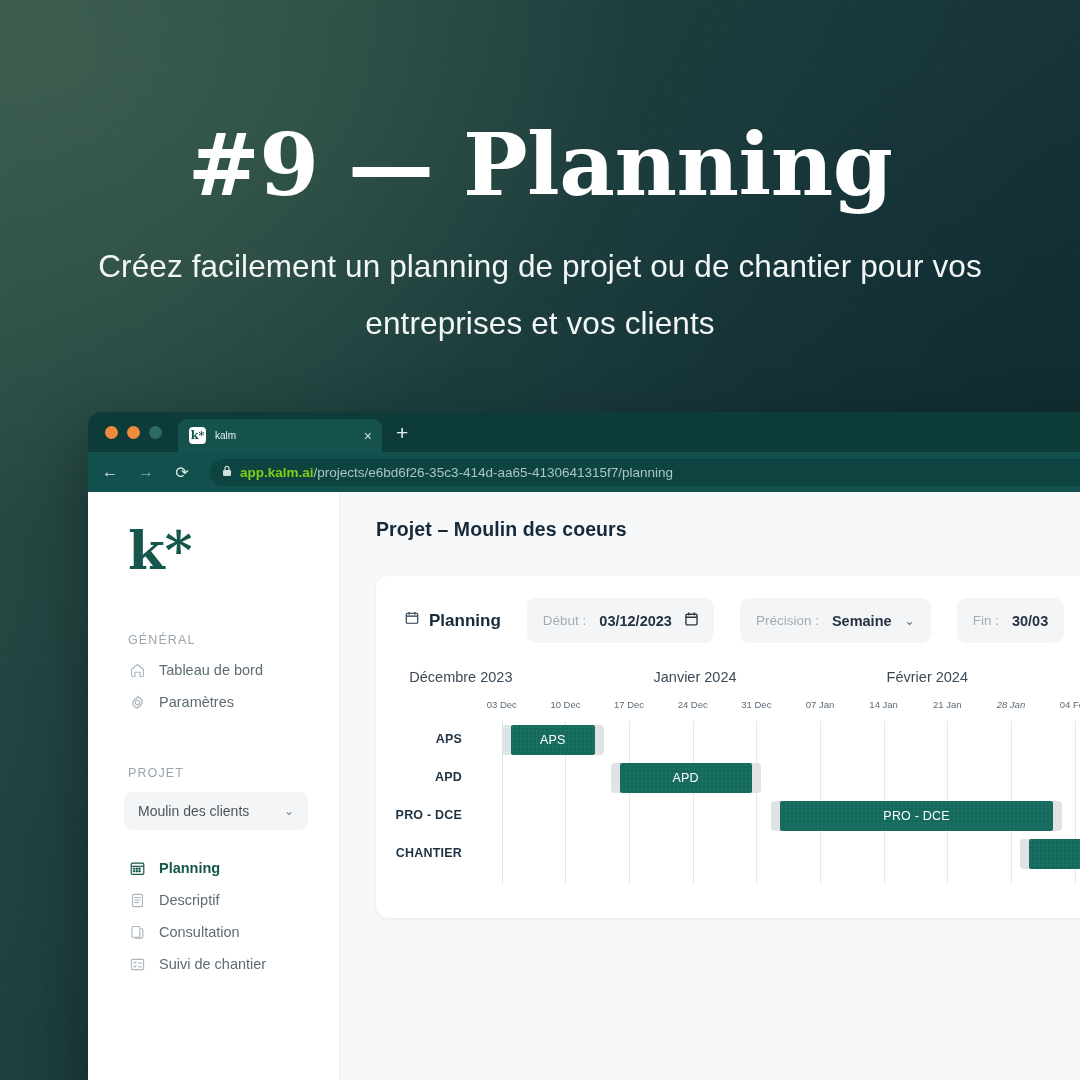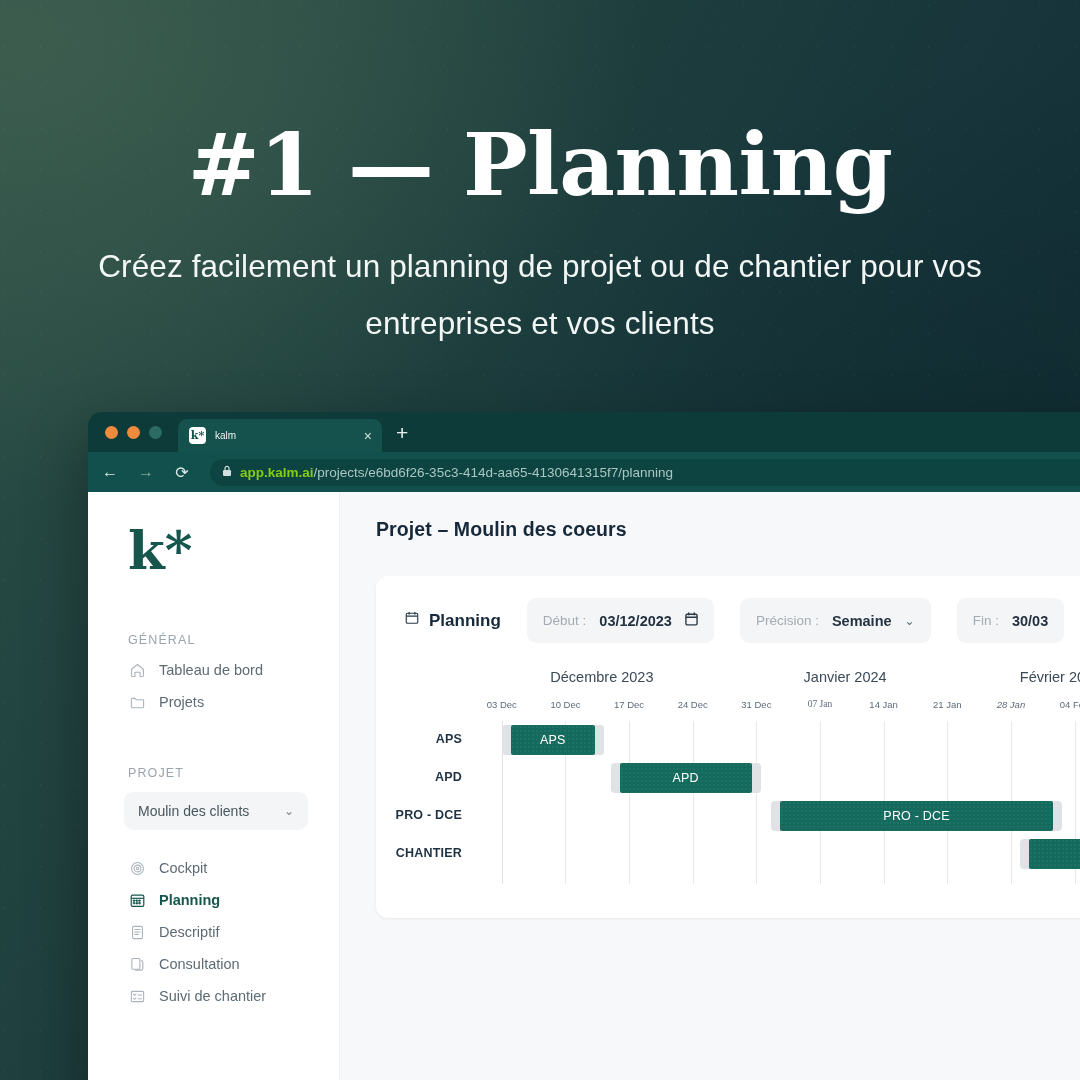--- a/index.html
+++ b/index.html
@@ -195,21 +195,21 @@
   .ctrl .lbl { font-size: 13.5px; color: #a3acb4; }
   .ctrl .val { font-size: 14.5px; color: #243241; font-weight: 600; }
   .ctrl .gly { color: #3a4856; font-size: 13px; }
   .ctrl .chev { color: #5c6a75; font-size: 12px; }
 
   
   #gantt { position: relative; margin-top: 26px; height: 215px; }
   .month-row { position: relative; height: 24px; }
   .month {
     position: absolute; top: 0;
-    font-size: 14.5px; color: #3b4a59; text-align: right;
+    font-size: 14.5px; color: #3b4a59; text-align: left;
   }
   .week-row { position: relative; height: 26px; }
   .week {
     position: absolute; top: 6px;
     font-size: 9.5px; color: #5c6b79; text-align: center;
     transform: translateX(-50%);
   }
   #grid { position: absolute; left: 0; top: 52px; height: 163px; width: 100%; }
   .gline { position: absolute; top: 0; width: 1px; height: 163px; background: #e6e9ec; }
   .gline.first { background: #dfe3e7; }
@@ -241,21 +241,21 @@
   }
 </style>
 </head>
 <body>
 
 <div id="bg">
   <div id="bg-noise"></div>
 </div>
 
 <div id="hero">
-  <div id="headline">#1 — Planning</div>
+  <div id="headline">#9 — Planning</div>
   <div id="subhead">Créez facilement un planning de projet ou de chantier pour vos entreprises et vos clients</div>
 </div>
 
 <div id="browser">
 
   <div id="tabstrip">
     <div id="lights">
       <span class="light c1"></span>
       <span class="light c2"></span>
       <span class="light c3"></span>
@@ -293,51 +293,42 @@
 
         <div class="navitem">
           <span class="ico">
             <svg viewBox="0 0 20 20" fill="none">
                 <path d="M3 8.5 10 3l7 5.5V16a1 1 0 0 1-1 1h-3v-5H7v5H4a1 1 0 0 1-1-1V8.5Z" stroke-width="1.3" stroke-linejoin="round"></path>
               </svg>
           </span>
           <span>Tableau de bord</span>
         </div>
 
-
-
         <div class="navitem">
           <span class="ico">
             <svg viewBox="0 0 20 20" fill="none">
-                <path d="M2.8 6.2a1 1 0 0 1 1-1h3.3l1.5 1.6h7.6a1 1 0 0 1 1 1v7.3a1 1 0 0 1-1 1H3.8a1 1 0 0 1-1-1V6.2Z" stroke-width="1.3" stroke-linejoin="round"></path>
-              </svg>
-          </span>
-          <span>Projets</span>
-        </div>
+                <circle cx="10" cy="10" r="2.6" stroke-width="1.3"></circle>
+                <path d="M10 2.6l1.1 1.9 2.2-.3.5 2.1 2 1-.9 2 .9 2-2 1-.5 2.1-2.2-.3L10 17.4 8.9 15.5l-2.2.3-.5-2.1-2-1 .9-2-.9-2 2-1 .5-2.1 2.2.3L10 2.6Z" stroke-width="1.3" stroke-linejoin="round"></path>
+              </svg>
+          </span>
+          <span>Paramètres</span>
+        </div>
+
+
       </div>
 
       <div class="sec-label" id="projet-label">PROJET</div>
 
       <div id="project-select">
         <span>Moulin des clients</span>
         <span class="chev">⌄</span>
       </div>
 
       <div class="navlist" style="margin-top:22px;">
 
-        <div class="navitem">
-          <span class="ico">
-            <svg viewBox="0 0 20 20" fill="none">
-                <circle cx="10" cy="10" r="7" stroke-width="1.3"></circle>
-                <circle cx="10" cy="10" r="4" stroke-width="1.3"></circle>
-                <circle cx="10" cy="10" r="1.4" stroke-width="1.3"></circle>
-              </svg>
-          </span>
-          <span>Cockpit</span>
-        </div>
 
         <div class="navitem active">
           <span class="ico">
             <svg viewBox="0 0 20 20" fill="none">
               <rect x="2.6" y="3.6" width="14.8" height="13.2" rx="1.6" stroke-width="1.4"></rect>
               <path d="M2.6 7.4h14.8" stroke-width="1.4"></path>
               <g class="fillme">
                 <rect x="5" y="9.3" width="1.9" height="1.7" rx=".4"></rect>
                   <rect x="8.2" y="9.3" width="1.9" height="1.7" rx=".4"></rect>
                   <rect x="11.4" y="9.3" width="1.9" height="1.7" rx=".4"></rect>
@@ -429,21 +420,21 @@
             <div class="month" style="left:37.5%;width:31.5%;">Janvier 2024</div>
             <div class="month" style="left:69%;width:29%;">Février 2024</div>
           </div>
 
           <div class="week-row">
             <div class="week" style="left:17.0%;">03 Dec</div>
             <div class="week" style="left:25.6%;">10 Dec</div>
             <div class="week" style="left:34.2%;">17 Dec</div>
             <div class="week" style="left:42.8%;">24 Dec</div>
             <div class="week" style="left:51.4%;">31 Dec</div>
-            <div class="week" style="left:60.0%;font-family:Liberation Serif, serif;">07 Jan</div>
+            <div class="week" style="left:60.0%;">07 Jan</div>
             <div class="week" style="left:68.6%;">14 Jan</div>
             <div class="week" style="left:77.2%;">21 Jan</div>
             <div class="week" style="left:85.8%;font-style:italic;">28 Jan</div>
             <div class="week" style="left:94.4%;">04 Feb</div>
 
           </div>
 
           <div id="grid">
             <div class="gline first" style="left:17.0%;"></div>
             <div class="gline" style="left:25.6%;"></div>

